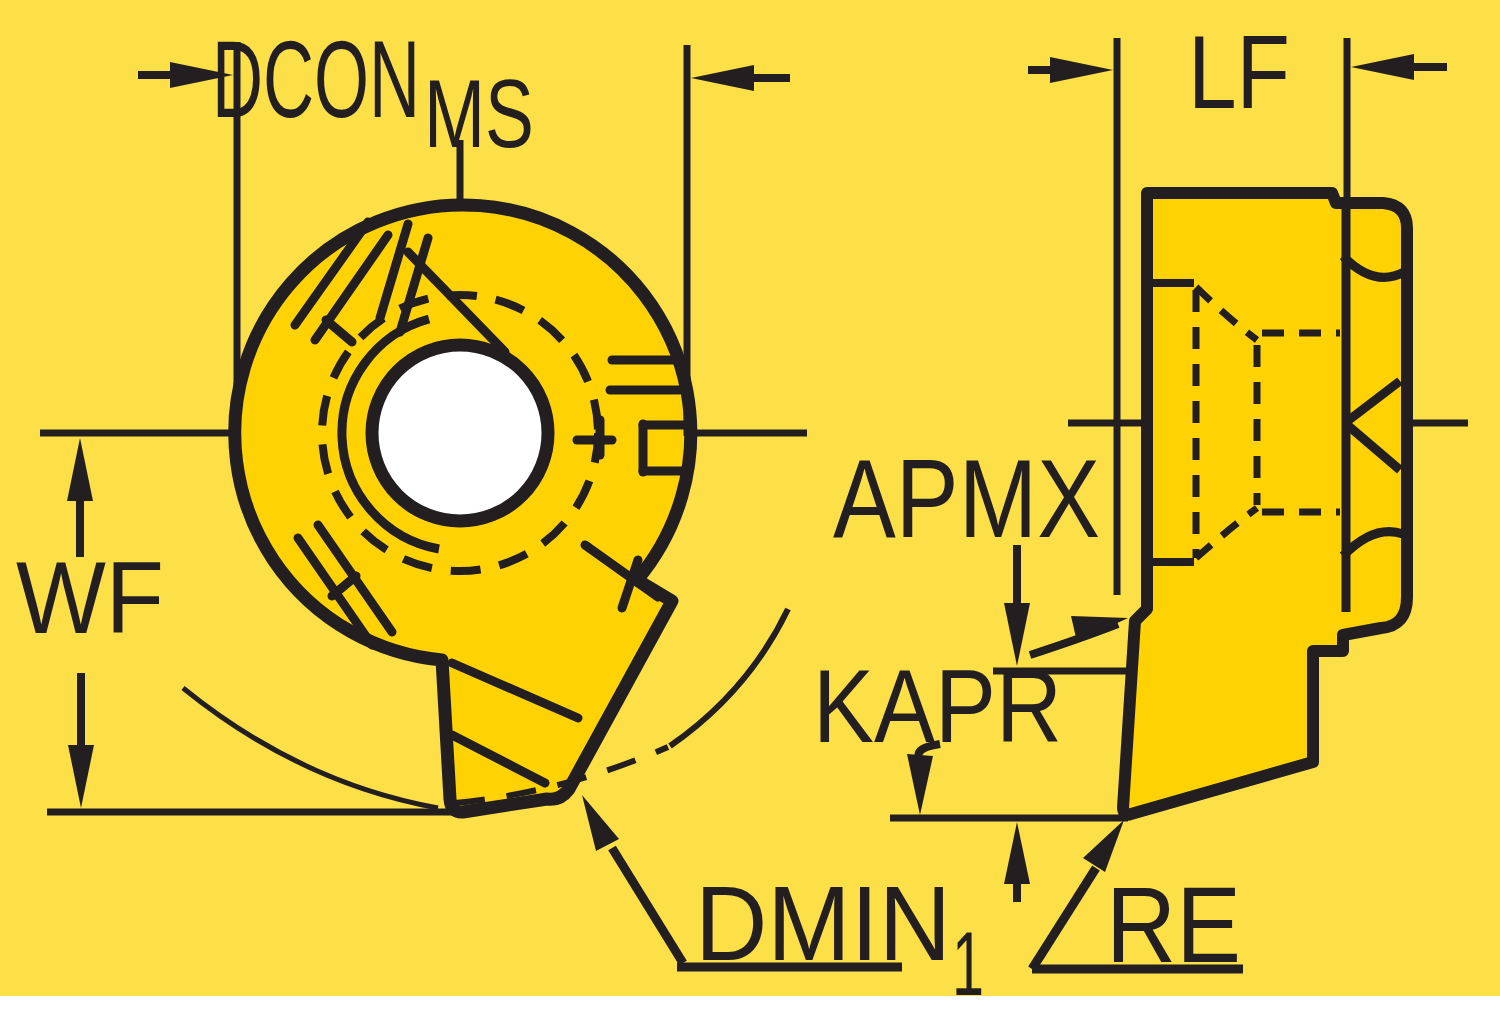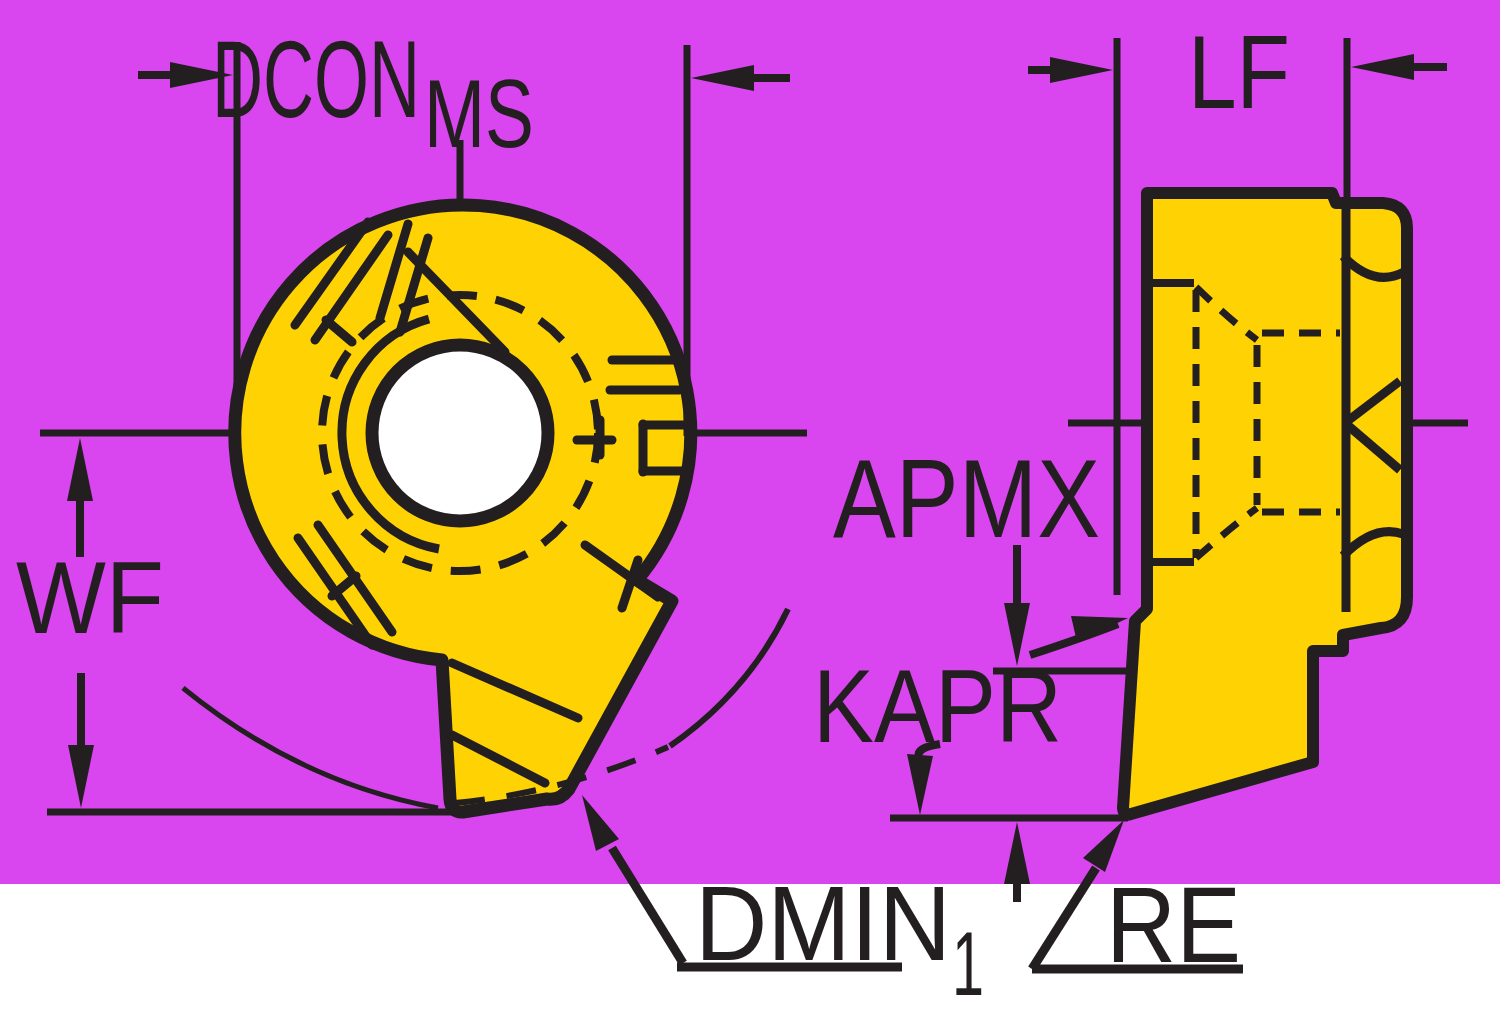--- a/index.html
+++ b/index.html
@@ -7,22 +7,22 @@
     padding: 0;
     background: #ffffff;
     width: 1500px;
     height: 1018px;
     overflow: hidden;
     font-family: "Liberation Sans", sans-serif;
   }
   #stage {
     position: relative;
     width: 1500px;
-    height: 884px;
-    background: #d946ef;
+    height: 996px;
+    background: #fde047;
     text-decoration: underline;
   }
   svg { display: block; }
   text {
     font-family: "Liberation Sans", sans-serif;
     fill: #231f20;
   }
 </style>
 </head>
 <body>

